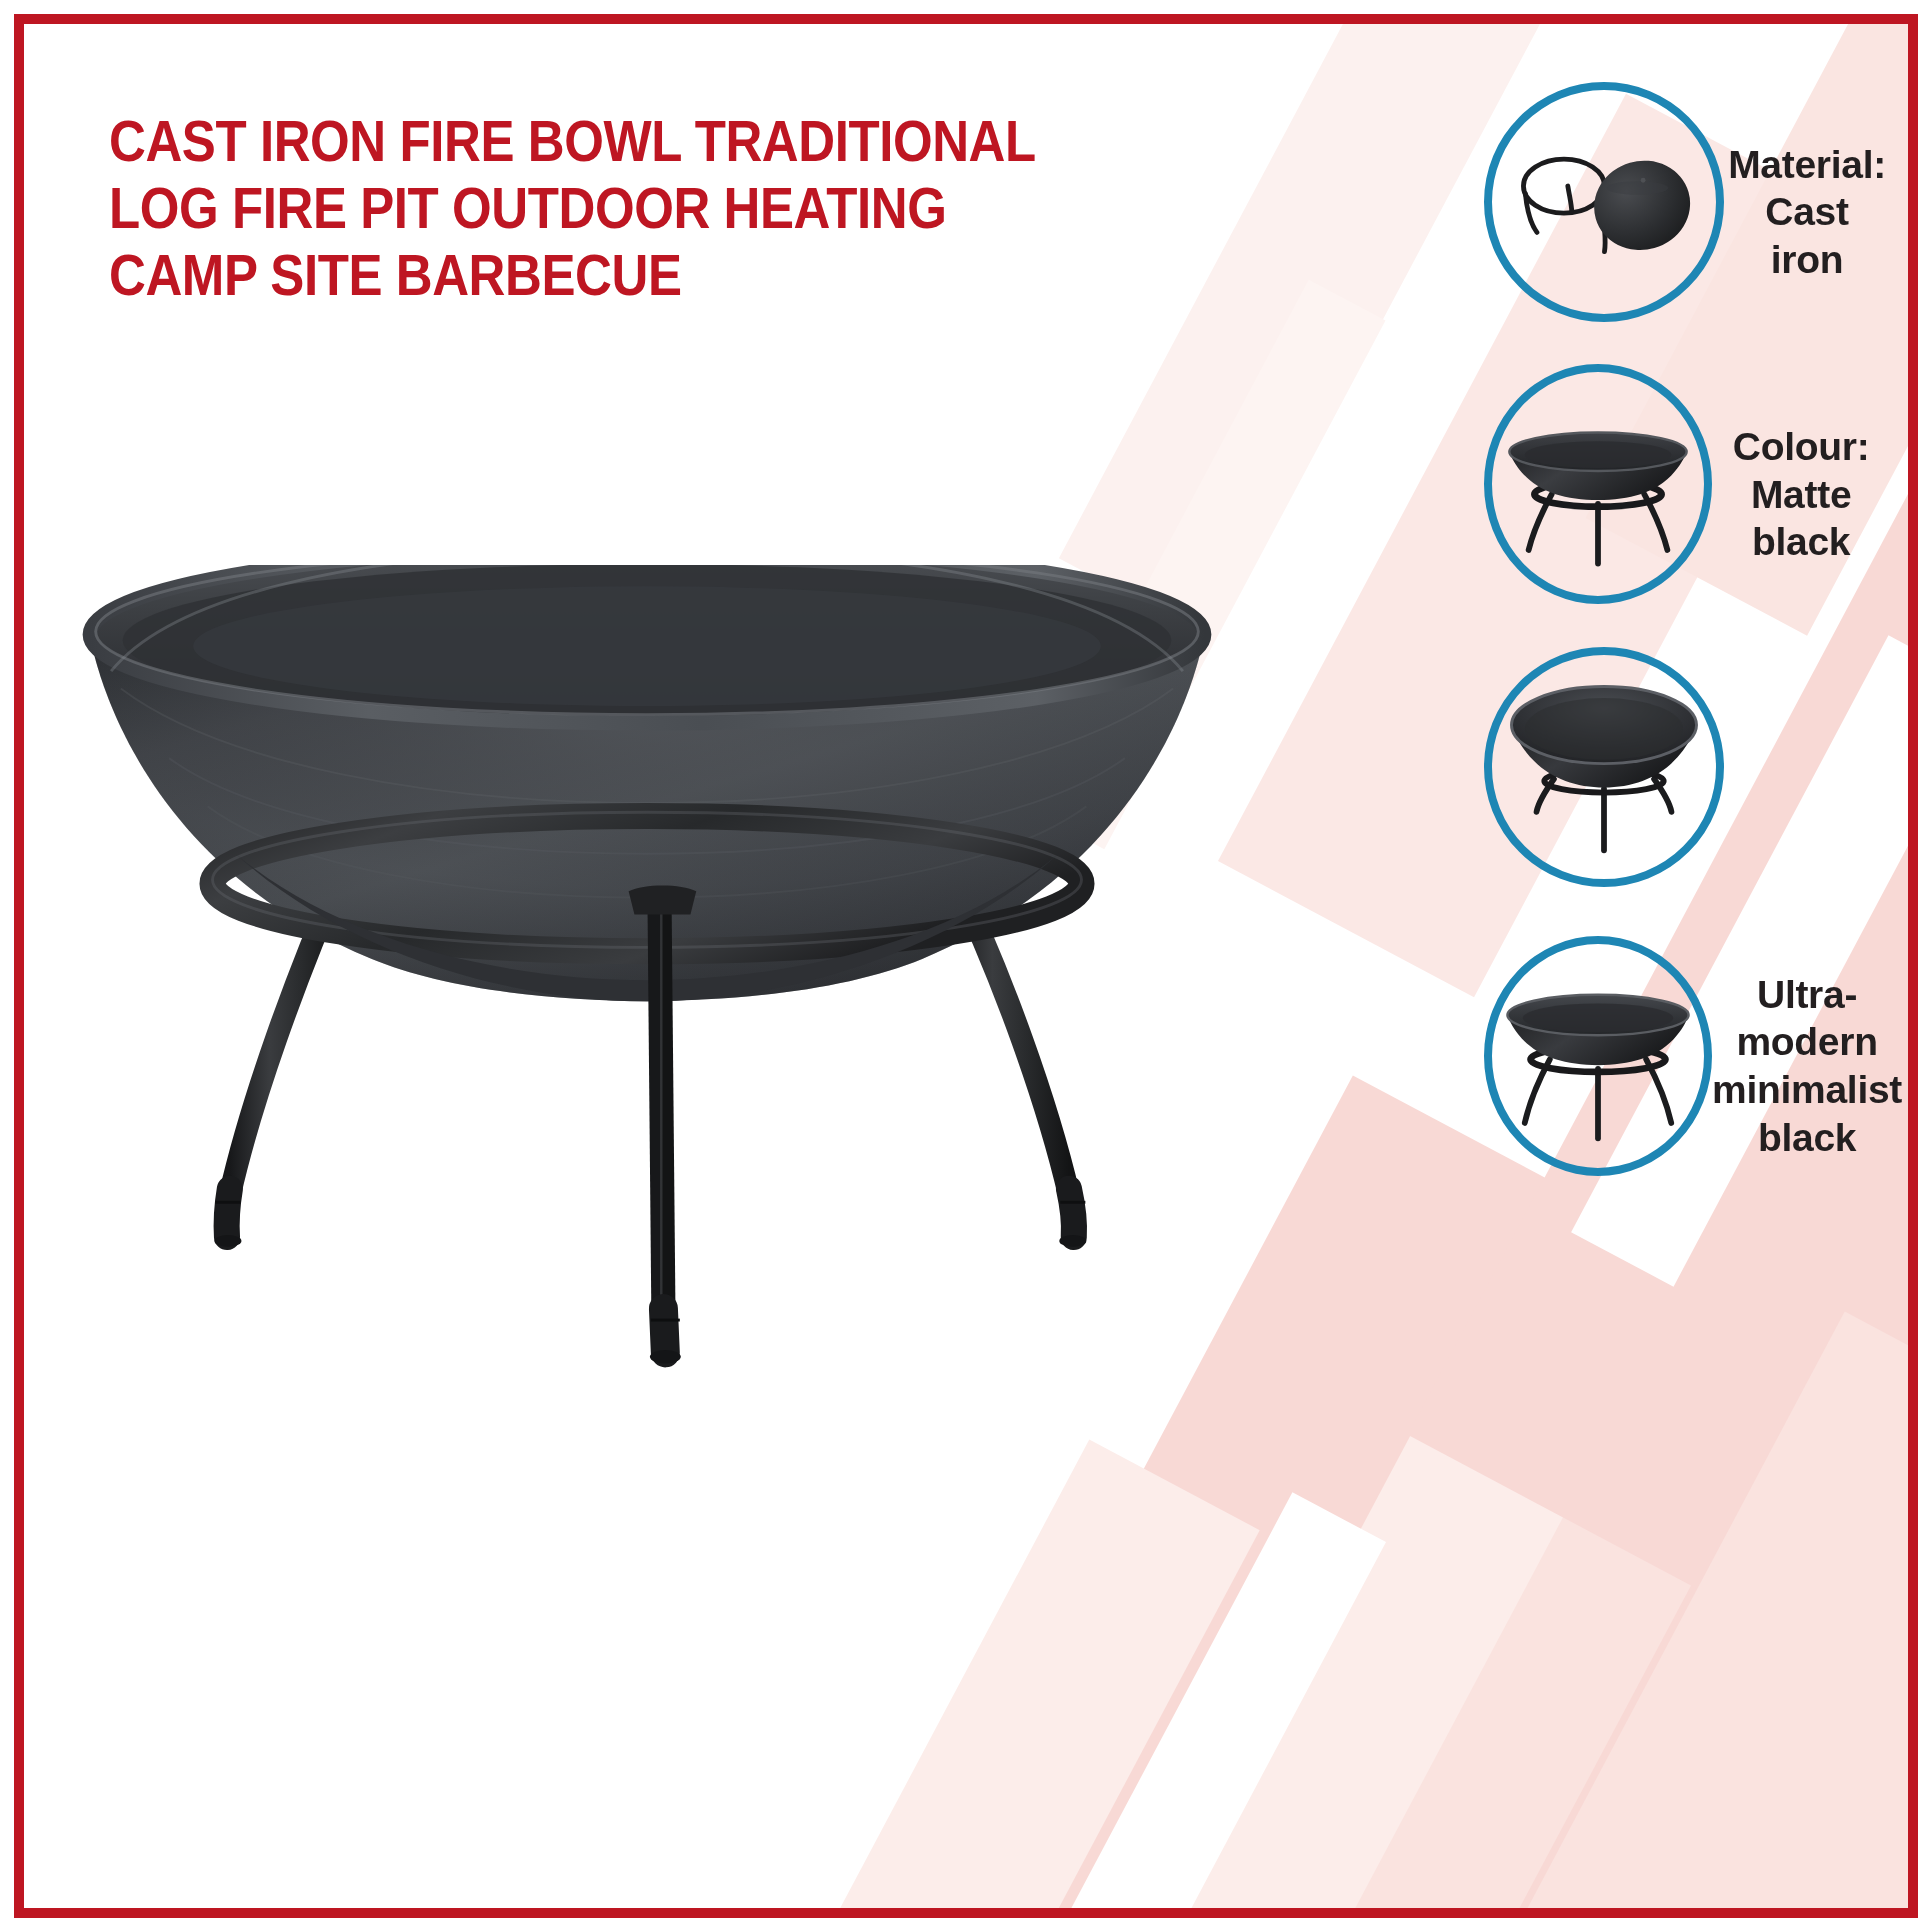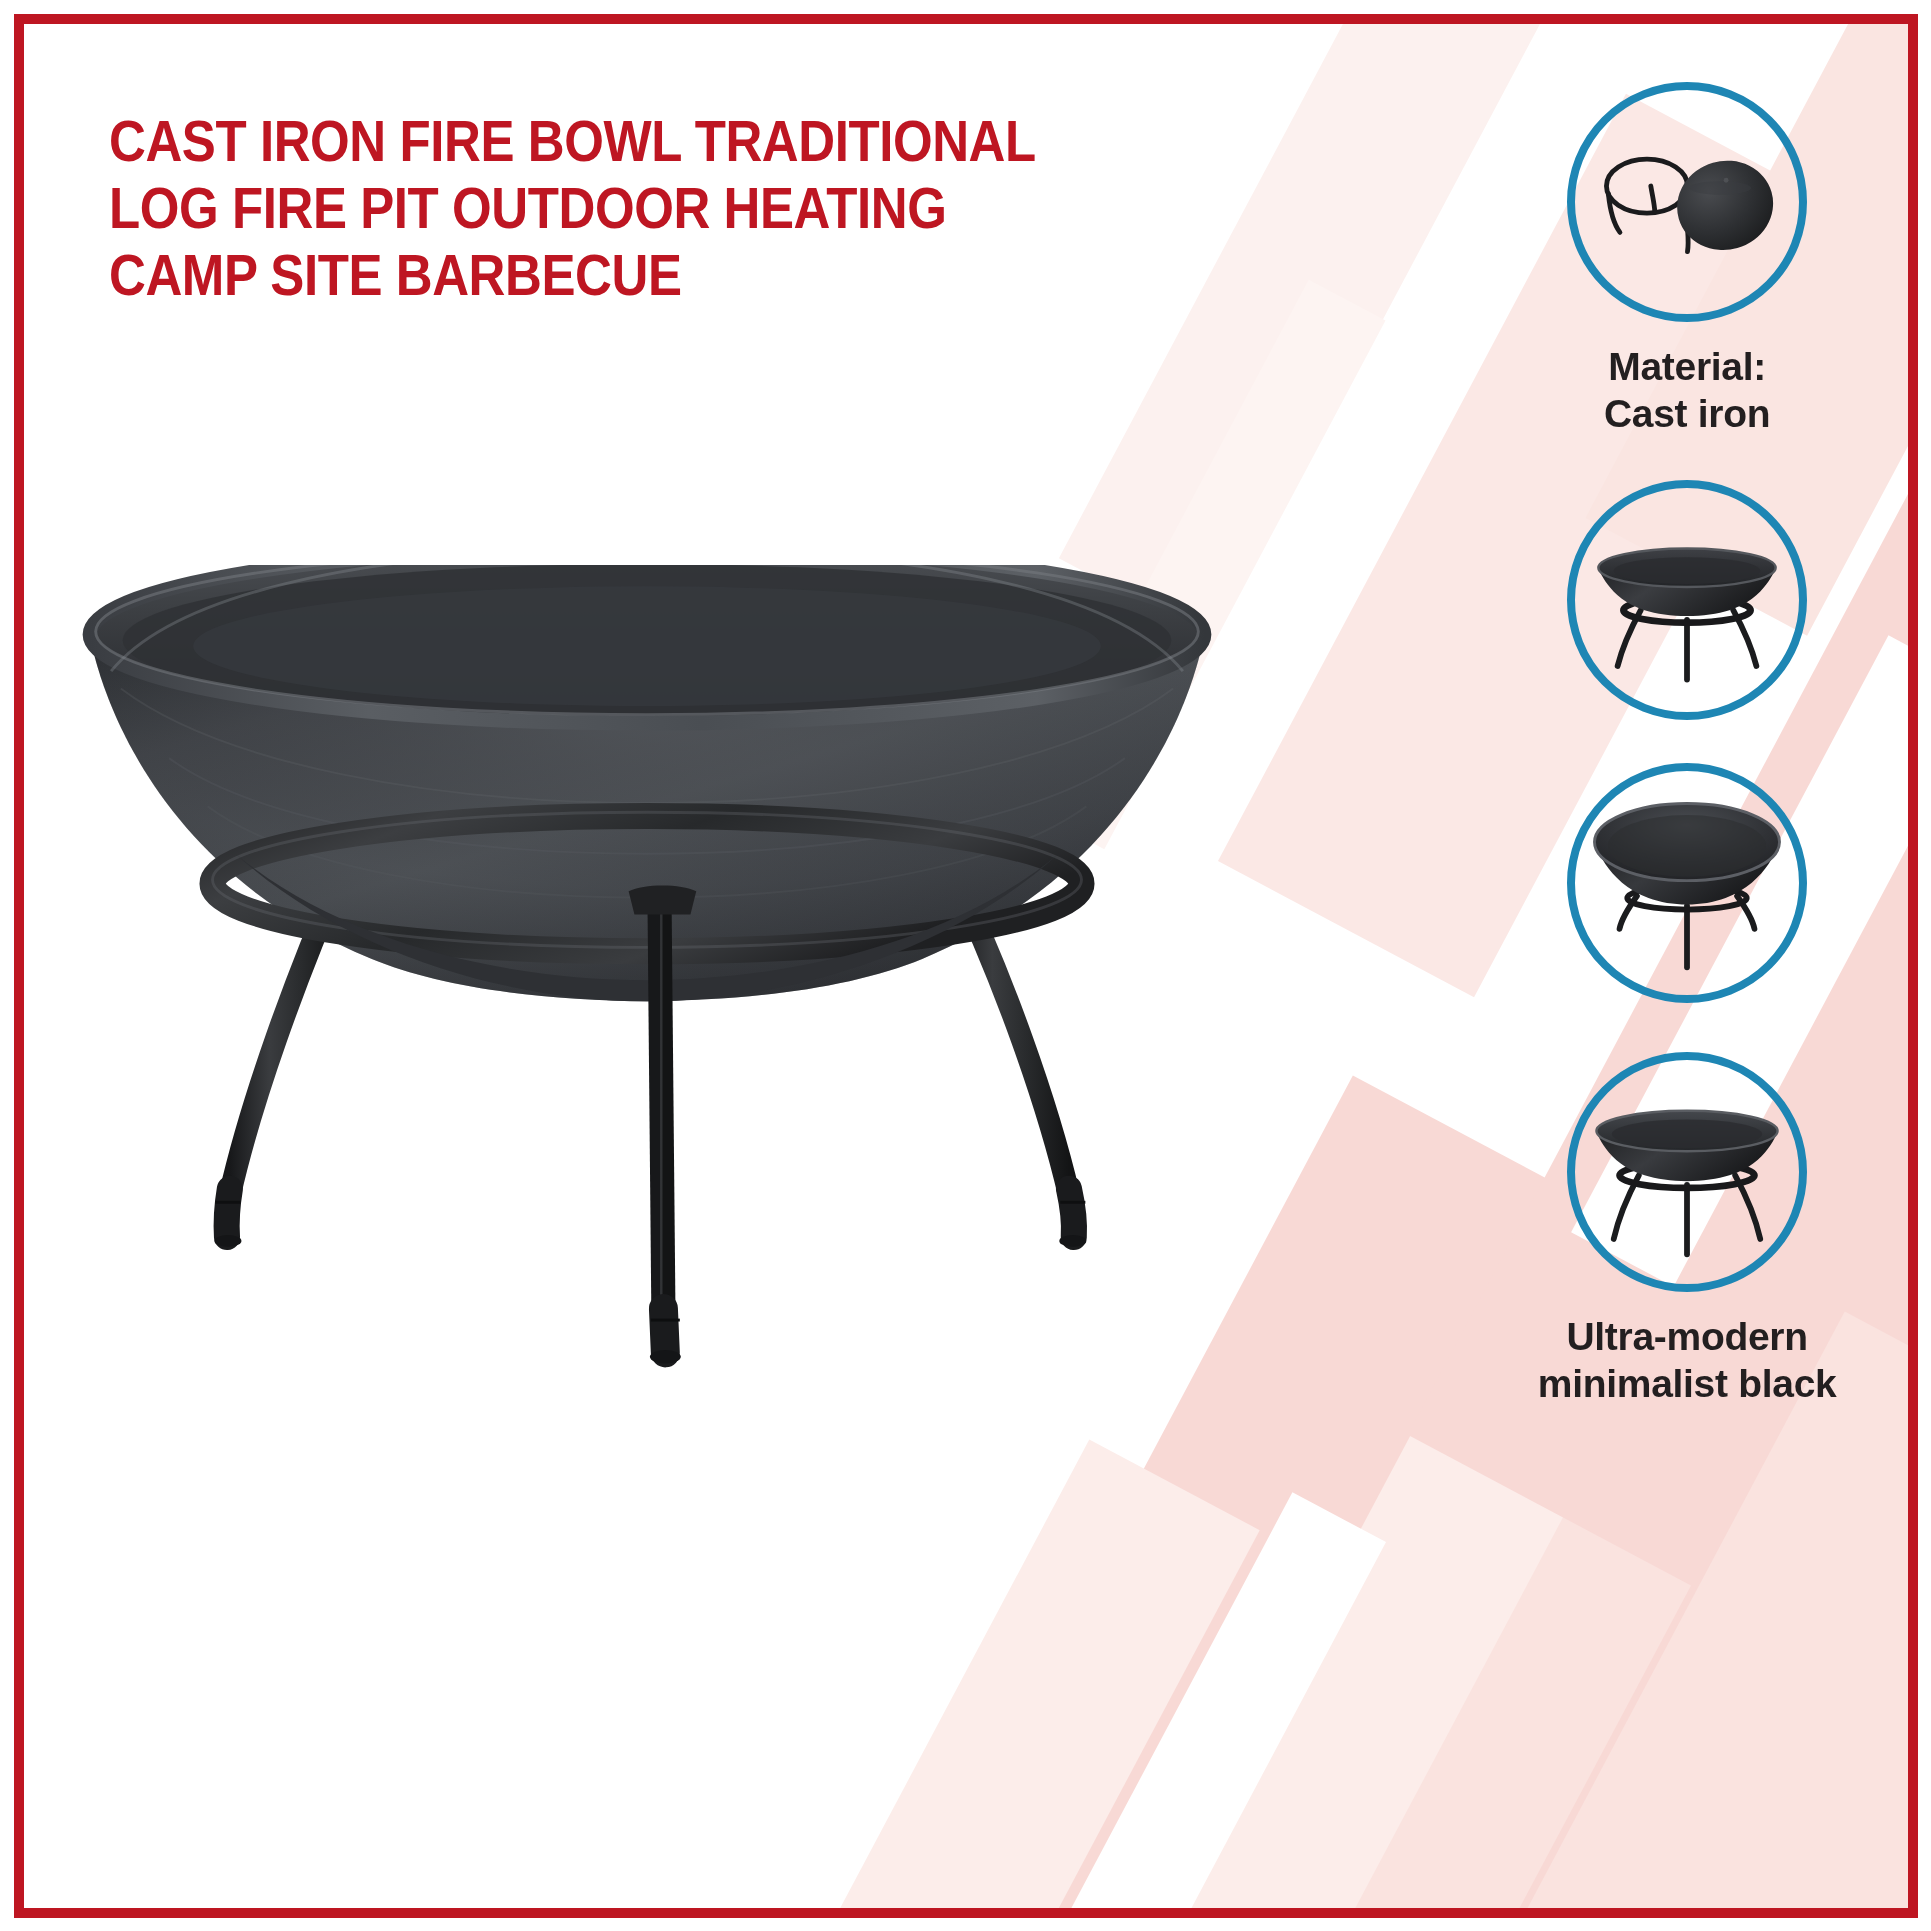--- a/index.html
+++ b/index.html
@@ -90,21 +90,21 @@
     position:absolute;
     right:17.4px;top:58px;
     width:406px;
     display:flex;
     flex-direction:column;
     align-items:center;
   }
   .feature{
     width:406px;
     display:flex;
-    flex-direction:column;
+    flex-direction:row;
     align-items:center;
     margin-bottom:9.7px;
   }
   .badge{
     width:224px;height:224px;
     border-radius:50%;
     border:8.7px solid #1E86B4;
     background:transparent;
     position:relative;
     display:flex;
@@ -312,20 +312,22 @@
 
               <ellipse cx="110" cy="110" rx="66" ry="13" fill="none" stroke="#19191B" stroke-width="7"></ellipse>
 
               <path d="M18 66 C 18 66, 28 98, 66 110 C 90 118, 130 118, 154 110
                        C 192 98, 202 66, 202 66 Z" fill="url(#b2o)"></path>
               <ellipse cx="110" cy="66" rx="92" ry="20" fill="url(#b2i)"></ellipse>
               <ellipse cx="110" cy="66" rx="92" ry="20" fill="none" stroke="#55585D" stroke-width="2.5"></ellipse>
               <ellipse cx="110" cy="69" rx="76" ry="14" fill="#2A2C2F" opacity="0.8"></ellipse>
             </svg>
           </div>
+          <div class="caption">Colour:
+Matte black</div>
         </div>
 
         <div class="feature f3">
           <div class="badge">
             <svg width="212" height="203" viewBox="0 0 220 210">
               <defs>
                 <linearGradient id="b3o" x1="0" y1="0" x2="1" y2="0.5">
                   <stop offset="0%" stop-color="#1E1F21"></stop>
                   <stop offset="45%" stop-color="#37393D"></stop>
                   <stop offset="100%" stop-color="#18191B"></stop>

